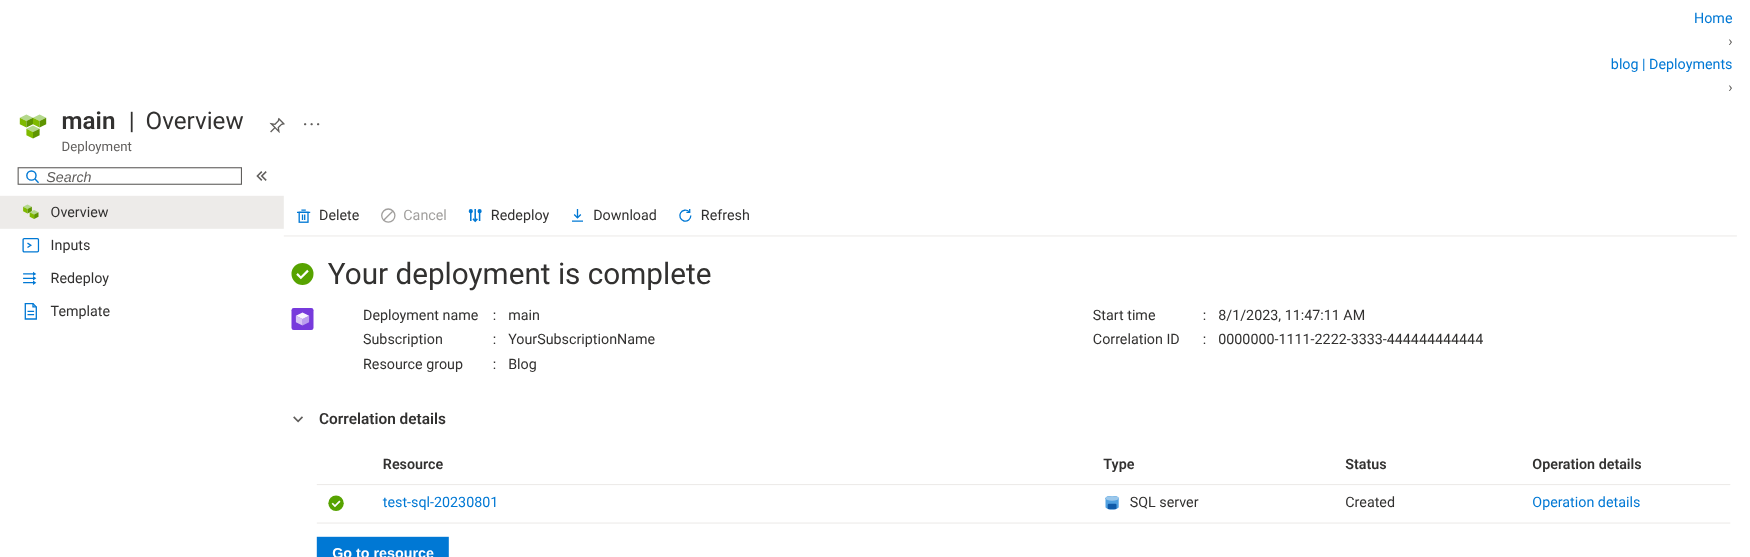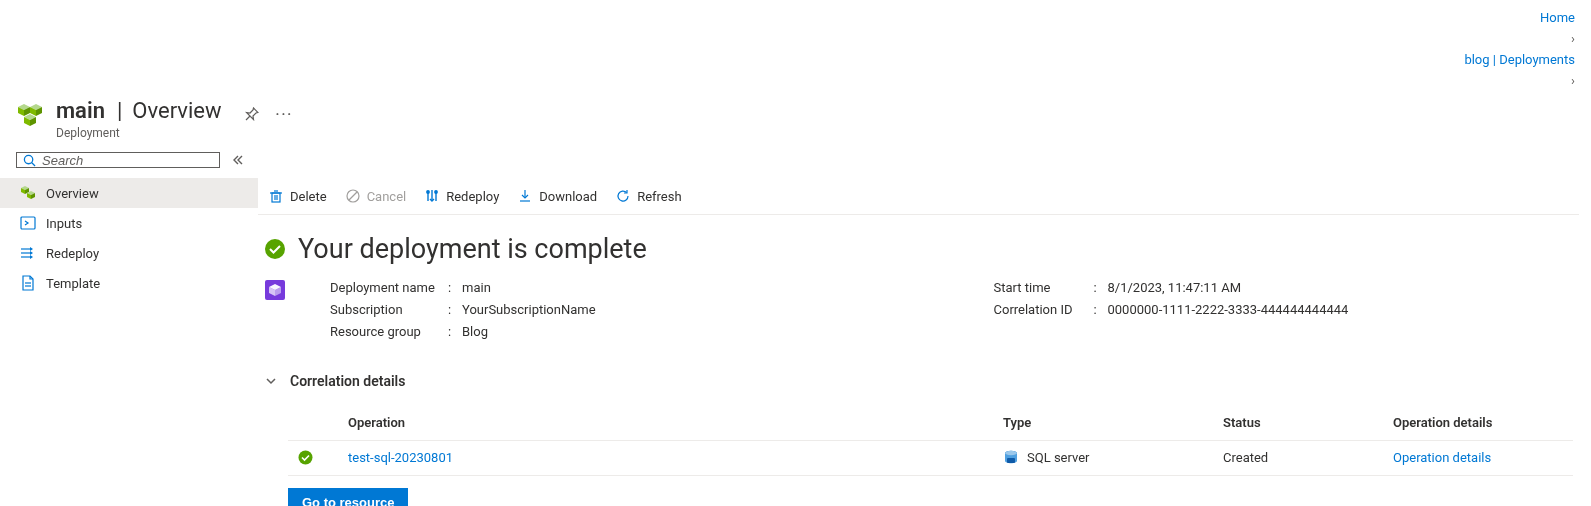--- a/index.html
+++ b/index.html
@@ -450,21 +450,21 @@
       <span class="chev">
         <svg width="12" height="12" viewBox="0 0 12 12" fill="none" stroke="#605e5c" stroke-width="1.5">
           <polyline points="2,4 6,8 10,4"></polyline>
         </svg>
       </span>
       <span>Correlation details</span>
     </div>
 
     <div class="table">
       <div class="thead">
-        <div class="cell-res">Operation</div>
+        <div class="cell-res">Resource</div>
         <div class="cell-type">Type</div>
         <div class="cell-stat">Status</div>
         <div class="cell-op">Operation details</div>
       </div>
       <div class="trow">
         <div class="cell-status-icon">
           <span>
             <svg width="15" height="15" viewBox="0 0 15 15">
               <circle cx="7.5" cy="7.5" r="7" fill="#57a300"></circle>
               <polyline points="4,7.5 6.5,10 11,5.5" fill="none" stroke="#fff" stroke-width="1.6"></polyline>

